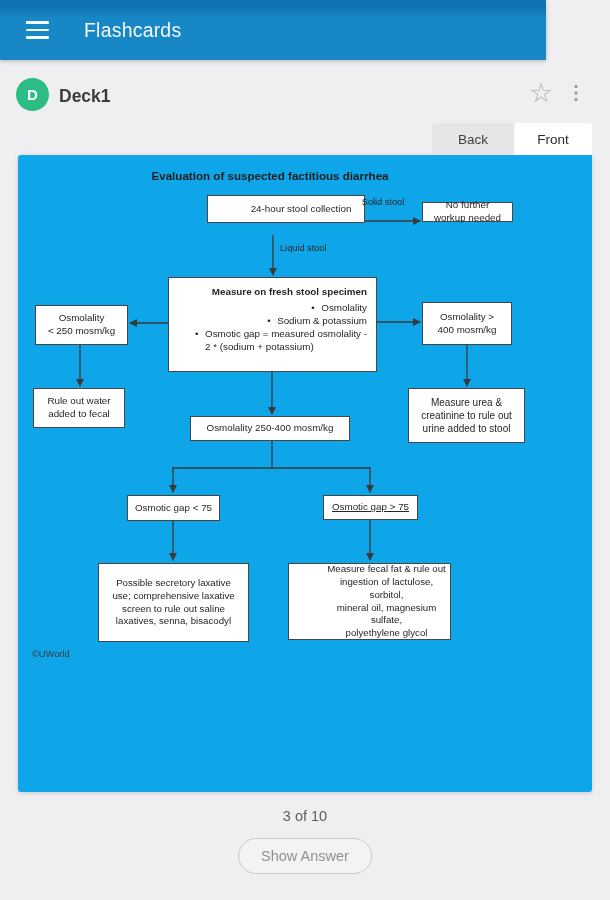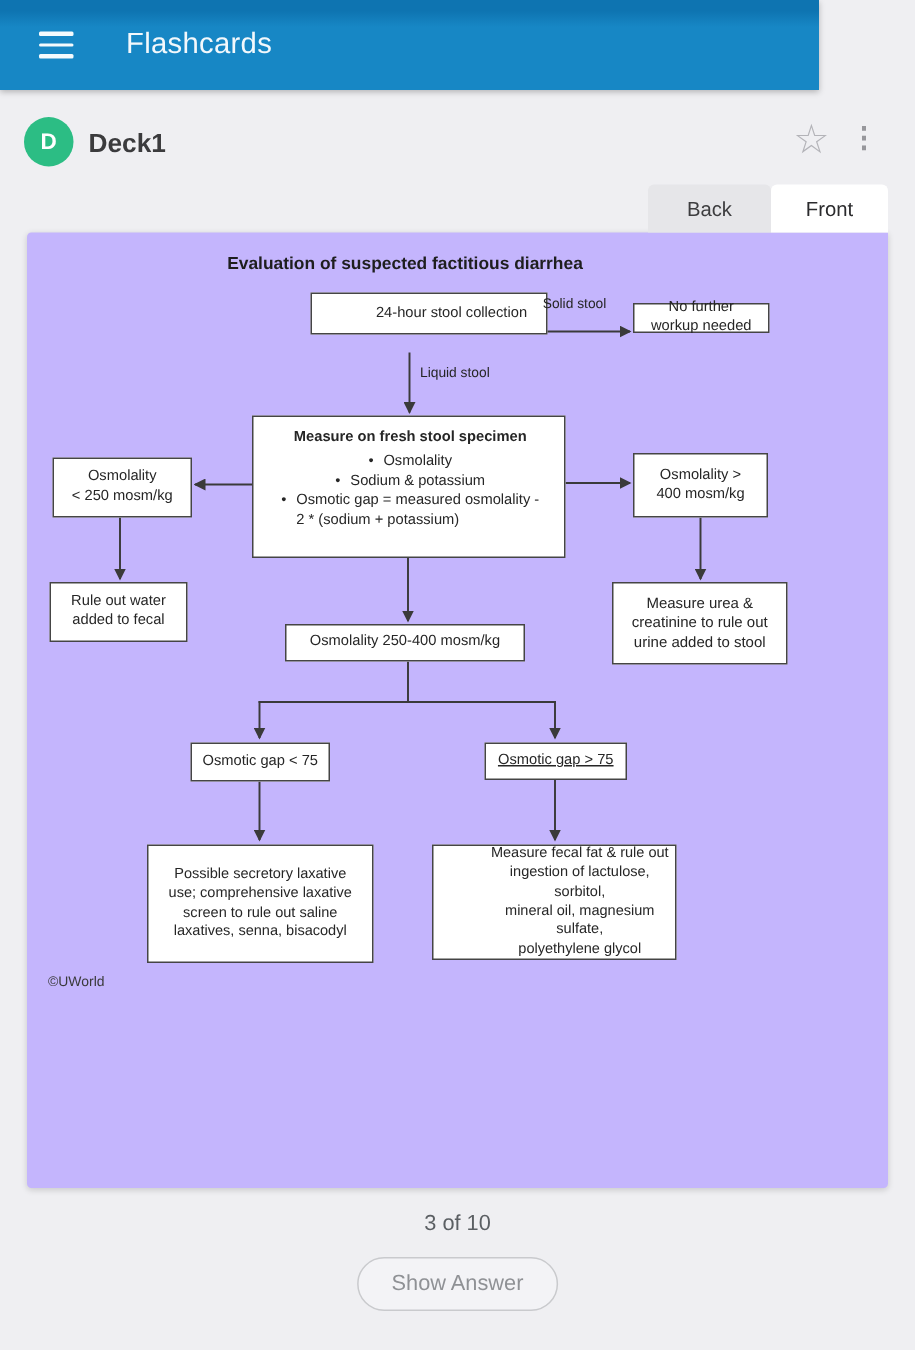--- a/index.html
+++ b/index.html
@@ -29,34 +29,34 @@
            font-weight:700; color:#97979c; text-align:center; cursor:pointer; }
 
   
   .tabs { position:absolute; right:18px; top:123px; display:flex; z-index:2; }
   .tab { width:82px; height:32px; display:flex; align-items:center; justify-content:center;
          font-size:13.5px; color:#3d3d3f; border-radius:4px 4px 0 0; cursor:pointer; }
   .tab.back { background:#e6e6e9; }
   .tab.front { width:78px; background:#ffffff; color:#2b2b2d;text-align:right; }
 
   
-  .card { position:absolute; left:18px; top:155px; width:574px; height:637px; background:#c4b5fd;
+  .card { position:absolute; left:18px; top:155px; width:574px; height:637px; background:#0ea5e9;
           border-radius:3px 0 3px 3px; box-shadow:0 1px 4px rgba(0,0,0,.16); z-index:1; }
   .fc-title { position:absolute; left:0; top:14px; width:504px; text-align:center;
               font-size:11.6px; font-weight:700; color:#1e1e1e; }
   .connectors { position:absolute; left:0; top:0; width:574px; height:637px; z-index:1; }
 
   .node { position:absolute; background:#ffffff; border:1.4px solid #454545; color:#262626;
           display:flex; align-items:center; justify-content:center; text-align:center;
           font-size:9.8px; line-height:1.32; white-space:pre-line; z-index:2; padding:2px; }
   .flow-label { position:absolute; font-size:9.2px; font-weight:400; color:#262626; z-index:2; }
 
   .n-24h      { left:189px; top:40px;  width:158px; height:28px;padding-left:32px; }
   .n-nofurther{ left:404px; top:47px;  width:91px;  height:20px; }
-  .n-measure  { left:150px; top:122px; width:209px; height:95px; align-items:center; justify-content:flex-start;
+  .n-measure  { left:150px; top:122px; width:209px; height:95px; align-items:flex-end; justify-content:flex-start;
                 flex-direction:column; text-align:left; padding:8px 9px 8px 11px; white-space:normal; }
   .n-measure .hdr { font-weight:700; margin-bottom:3px; }
   .bullet-row { display:flex; }
   .bullet-row .bullet { width:10px; flex:0 0 10px; text-align:left; }
   .bullet-row .btxt { white-space:pre-line; }
   .n-osmlow   { left:17px;  top:150px; width:93px;  height:40px; }
   .n-osmhigh  { left:404px; top:147px; width:90px;  height:43px; }
   .n-water    { left:15px;  top:233px; width:92px;  height:40px; }
   .n-urea     { left:390px; top:233px; width:117px; height:55px; font-size:10px; }
   .n-osmmid   { left:172px; top:261px; width:160px; height:25px; }

